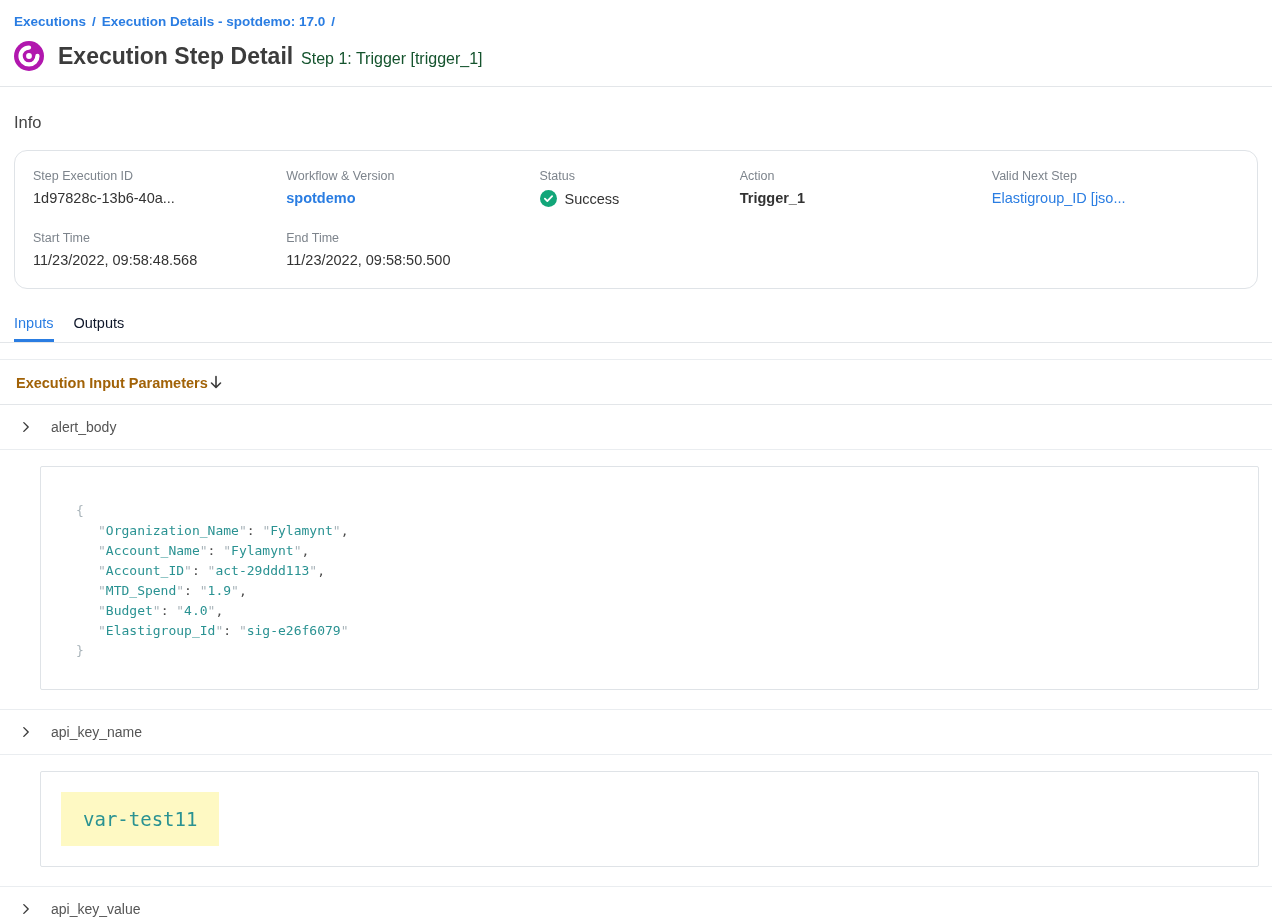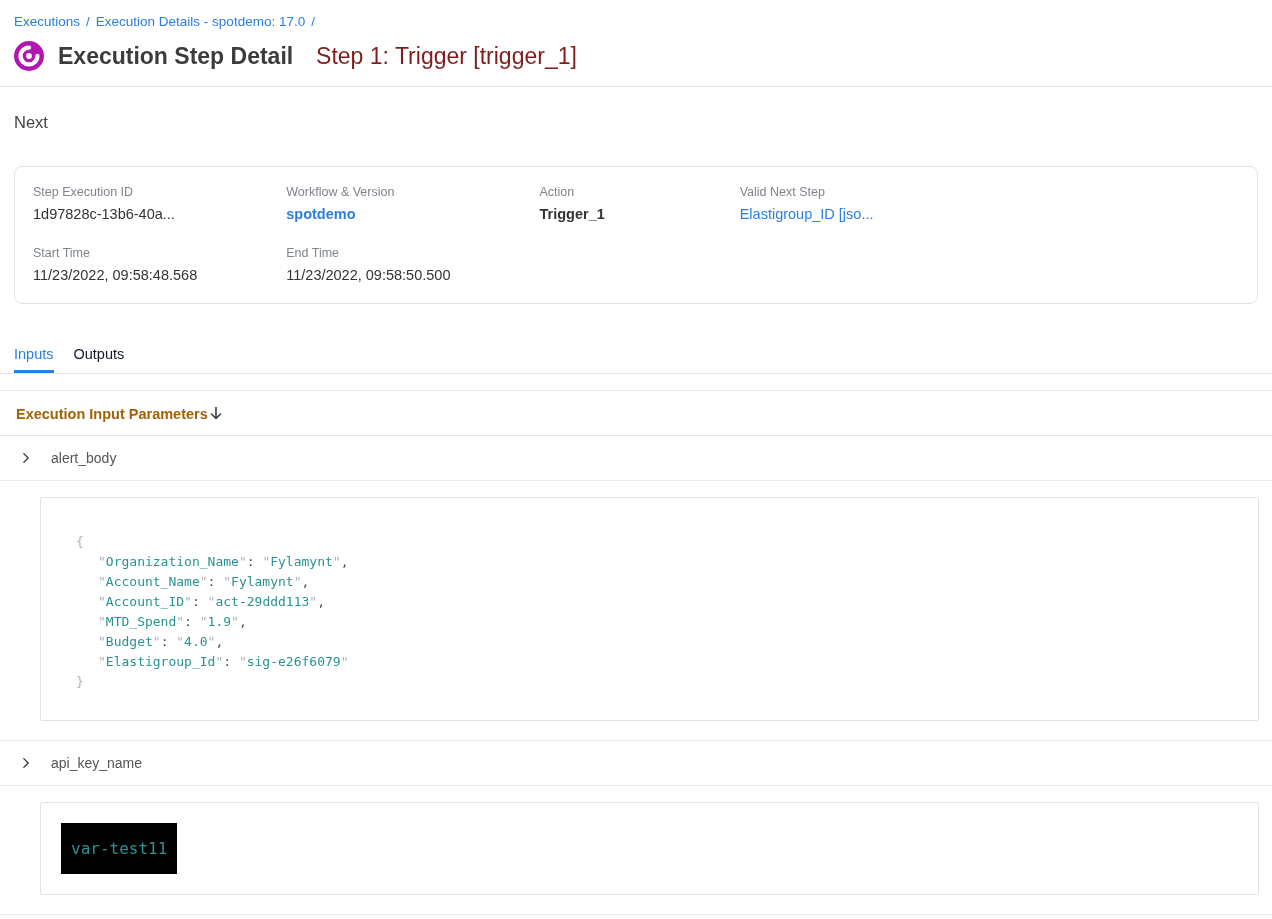--- a/index.html
+++ b/index.html
@@ -12,30 +12,30 @@
     --line-light:#eaedf0;
     --border:#dfe3e7;
   }
   *{box-sizing:border-box;}
   html,body{margin:0;padding:0;}
   body{
     width:1272px;height:919px;overflow:hidden;background:#fff;color:#333;
     font-family:"Liberation Sans","DejaVu Sans",sans-serif;font-size:14px;
   }
   a{text-decoration:none;}
-  .breadcrumb{padding:14px 14px 4px;font-size:13.5px;font-weight:400;}
+  .breadcrumb{padding:14px 14px 4px;font-size:13.5px;font-weight:700;}
   .breadcrumb a{color:var(--accent);cursor:pointer;}
   .breadcrumb .sep{color:var(--accent);margin:0 6px;}
   .page-header{display:flex;align-items:center;gap:14px;padding:8px 14px 15px;}
   .logo{display:flex;flex:0 0 auto;}
   .page-title{font-size:23px;font-weight:700;color:#3c3c3c;}
-  .page-subtitle{font-size:23px;font-weight:400;color:#7f1d1d;margin-left:19px;}
+  .page-subtitle{font-size:16px;font-weight:400;color:#14532d;margin-left:4px;}
   .divider{border-top:1px solid var(--line);}
   .section-heading{padding:26px 14px 18px;font-size:16.5px;color:#454545;line-height:19px;}
-  .info-card{margin:16px 14px;border:1px solid var(--border);border-radius:8px;padding:18px 18px 20px;}
+  .info-card{margin:0 14px;border:1px solid var(--border);border-radius:13px;padding:18px 18px 20px;}
   .info-row{display:grid;grid-template-columns:21% 21% 16.6% 20.9% 20.5%;}
   .info-row + .info-row{margin-top:24px;}
   .field-label{font-size:12.5px;color:#7d848c;margin-bottom:7px;}
   .field-value{font-size:14.5px;color:#333;}
   .field-value.bold{font-weight:600;}
   .field-value.link{color:var(--accent);cursor:pointer;}
   .status{display:flex;align-items:center;gap:8px;}
   .tabs{display:flex;gap:20px;padding:26px 14px 0;border-bottom:1px solid var(--line);}
   .tab{font-size:14.5px;padding-bottom:11px;cursor:pointer;color:#0f172a;}
   .tab.active{color:var(--accent);box-shadow:inset 0 -3px 0 var(--accent);}
@@ -49,22 +49,22 @@
   .param-card{margin:16px 13px 19px 40px;border:1px solid var(--border);border-radius:2px;}
   .json-card{padding:34px 20px 28px 35px;
     font-family:"DejaVu Sans Mono","Liberation Mono",monospace;font-size:13px;line-height:20px;}
   .code-line{white-space:pre;}
   .code-line.ind{padding-left:22px;}
   .tok-b{color:var(--code-mute);}
   .tok-q{color:var(--code-mute);}
   .tok-t{color:var(--code-str);}
   .tok-p{color:#4a4a4a;}
   .value-card{padding:20px;}
-  .value-chip{display:inline-block;background:#000000;color:var(--code-str);
-    font-family:"DejaVu Sans Mono","Liberation Mono",monospace;font-size:16px;padding:16px 10px;}
+  .value-chip{display:inline-block;background:#fef9c3;color:var(--code-str);
+    font-family:"DejaVu Sans Mono","Liberation Mono",monospace;font-size:19px;padding:16px 22px;}
   .hr{border-top:1px solid var(--line-light);}
 </style>
 </head>
 <body>
 
 <div class="breadcrumb" id="breadcrumb"><a>Executions</a><span class="sep">/</span><a>Execution Details - spotdemo: 17.0</a><span class="sep">/</span></div>
 
 <div class="page-header">
   <span class="logo">
     <svg width="30" height="30" viewBox="0 0 32 32">
@@ -74,31 +74,41 @@
     </svg>
   </span>
   <div>
     <span class="page-title">Execution Step Detail</span>
     <span class="page-subtitle">Step 1: Trigger [trigger_1]</span>
   </div>
 </div>
 
 <div class="divider"></div>
 
-<div class="section-heading">Next</div>
+<div class="section-heading">Info</div>
 
 <div class="info-card" id="info-card">
     <div class="info-row">
       <div class="info-field">
         <div class="field-label">Step Execution ID</div>
         <div class="field-value">1d97828c-13b6-40a...</div>
       </div>
       <div class="info-field">
         <div class="field-label">Workflow &amp; Version</div>
         <div class="field-value link bold">spotdemo</div>
+      </div>
+      <div class="info-field">
+        <div class="field-label">Status</div>
+        <div class="field-value status">
+          <svg width="17" height="17" viewBox="0 0 16 16">
+            <circle cx="8" cy="8" r="8" fill="var(--success)"></circle>
+            <path d="M4.6 8.2 l2.3 2.3 l4.5 -4.7" stroke="#fff" stroke-width="1.7" fill="none" stroke-linecap="round" stroke-linejoin="round"></path>
+          </svg>
+          <span>Success</span>
+        </div>
       </div>
       <div class="info-field">
         <div class="field-label">Action</div>
         <div class="field-value bold">Trigger_1</div>
       </div>
       <div class="info-field">
         <div class="field-label">Valid Next Step</div>
         <div class="field-value link">Elastigroup_ID [jso...</div>
       </div>
     </div>

